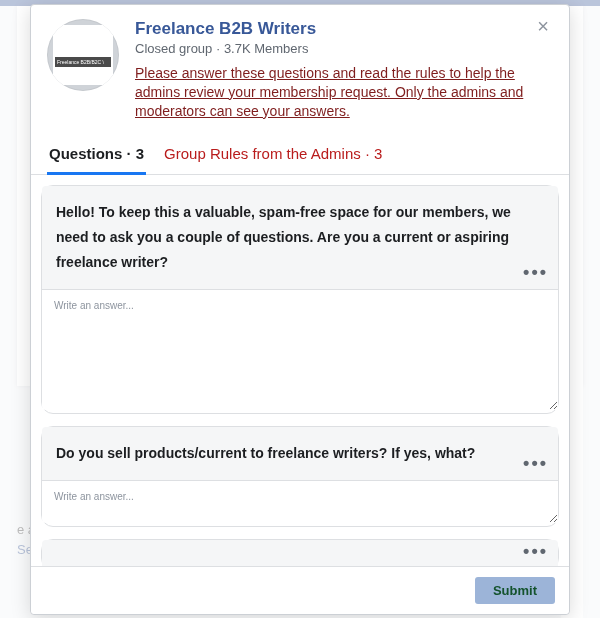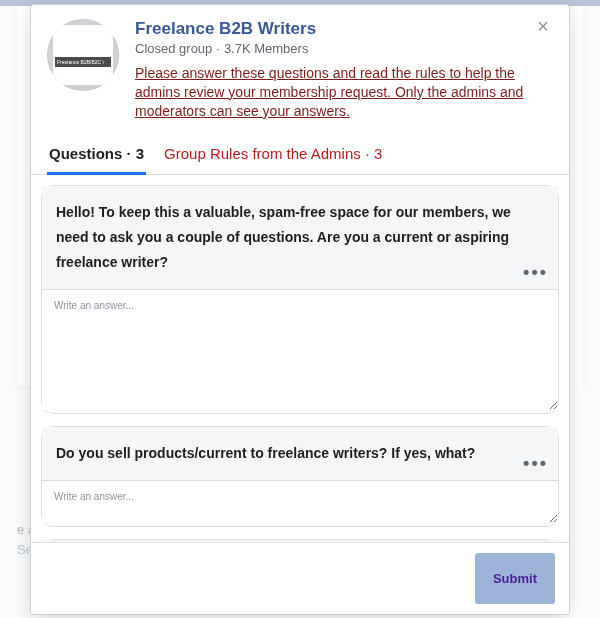--- a/index.html
+++ b/index.html
@@ -35,21 +35,21 @@
   .questions-scroll::-webkit-scrollbar-track { background: transparent; }
 
   .question-card { border: 1px solid #dddfe2; border-radius: 12px; margin-bottom: 12px; }
   .q-prompt { background: #f5f6f7; border-bottom: 1px solid #dddfe2; padding: 14px 40px 14px 14px; font-weight: 700; font-size: 14px; line-height: 1.8; position: relative; border-radius:4px 4px 0 0; }
   .q-menu { position:absolute; right:10px; bottom:8px; color:#606770; font-size:18px; letter-spacing:2px; cursor:pointer; line-height:1; }
   .q-answer { width:100%; border:none; resize:both; padding:10px 12px; font-family:inherit; font-size:10px; color:#1c1e21; outline:none; min-height:40px; border-radius:0 0 4px 4px; overflow:auto; }
   .q-answer.tall { min-height: 120px; }
   .q-answer::placeholder { color:#8d949e; }
 
   .modal-footer { border-top: 1px solid #dddfe2; padding: 10px 14px; display:flex; justify-content:flex-end; background:#fff; border-radius: 0 0 4px 4px;}
-  .submit-btn { background:#9cb4d8; color:#4c1d95; font-weight:700; font-size:13px; padding:18px 18px; border:none; border-radius:3px; cursor:pointer; }
+  .submit-btn { background:#9cb4d8; color:#14532d; font-weight:700; font-size:13px; padding:6px 18px; border:none; border-radius:3px; cursor:pointer; }
   .submit-btn:not(:disabled){ background:#4267b2; }
 
   .see-more { color:#385898; cursor:pointer;}
 </style>
 </head>
 <body>
 
 <div class="backdrop">
   <div class="bg-topbar"></div>
   <div class="bg-card"></div>

